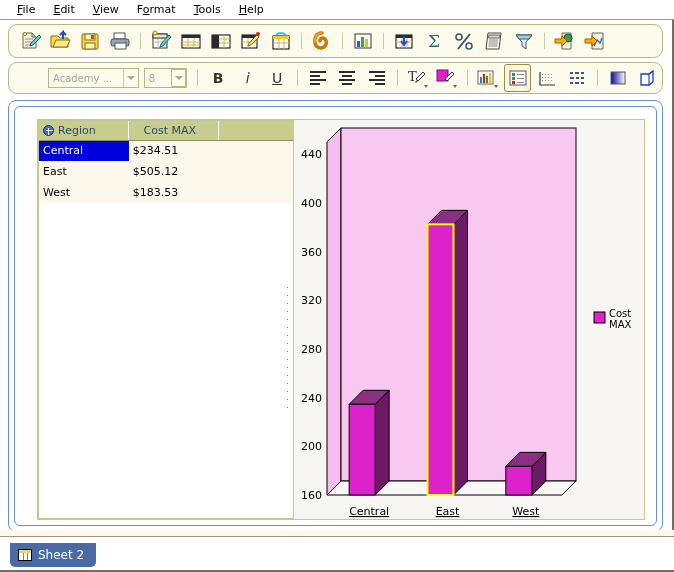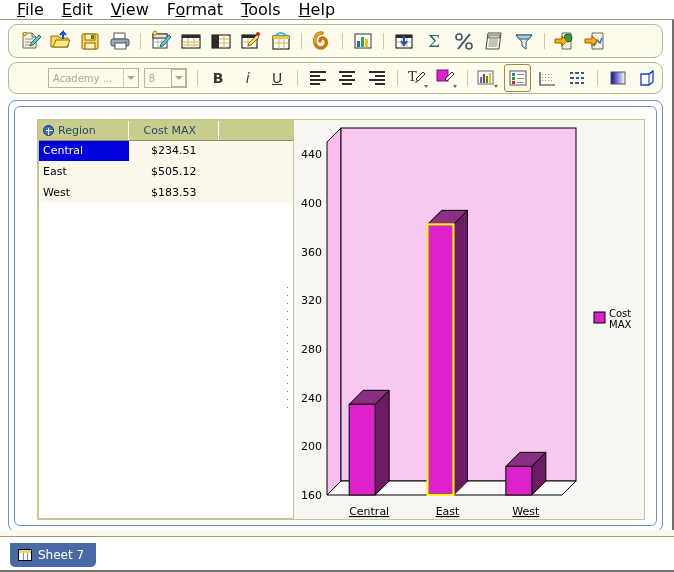--- a/index.html
+++ b/index.html
@@ -22,21 +22,21 @@
   
   .menubar {
     position: absolute; left: 0; top: 0;
     width: 674px; height: 20px;
     background: #ffffff;
     border-bottom: 1px solid #9a9a78;
     display: flex; align-items: center;
     padding-left: 8px;
   }
   .menu-item {
-    font-size: 16px; color: #000;
+    font-size: 11px; color: #000;
     padding: 1px 9px;
     cursor: default;
     white-space: nowrap;
   }
   .menu-item u { text-decoration: underline; }
 
   
   .toolbar {
     position: absolute;
     background: #fcfbec;
@@ -145,21 +145,21 @@
   table.grid th.c2 { text-align: center; padding-right: 12px; margin-top: 48px; }
   table.grid td {
     height: 21px;
     font-size: 11px;
     color: #000;
     padding: 0 4px;
     background: #fdf8ec;
     white-space: nowrap;
   }
   td.colA { width: 67px; }
-  td.colB { width: 78px; text-align: center; padding-right: 8px; }
+  td.colB { width: 78px; text-align: left; padding-right: 8px; }
   td.colC { background: #ffffff; }
   tr.selected td.colA {
     background: #0000dd;
     color: #ffffff;
   }
   .hdr-flex { display: flex; align-items: center; gap: 4px; }
   .plus-circle {
     width: 11px; height: 11px; border-radius: 50%;
     background: #3c6fd0;
     border: 1px solid #17306a;
@@ -660,17 +660,17 @@
           </svg>
       </div>
 
     </div>
   </div>
 
   <div id="bottomstrip"></div>
   <div id="sheetbar">
     <div id="sheet-tab">
       <span class="sheet-ico"></span>
-      <span class="lbl">Sheet 7</span>
+      <span class="lbl">Sheet 2</span>
     </div>
   </div>
 
 </div>
 
 </body></html>

